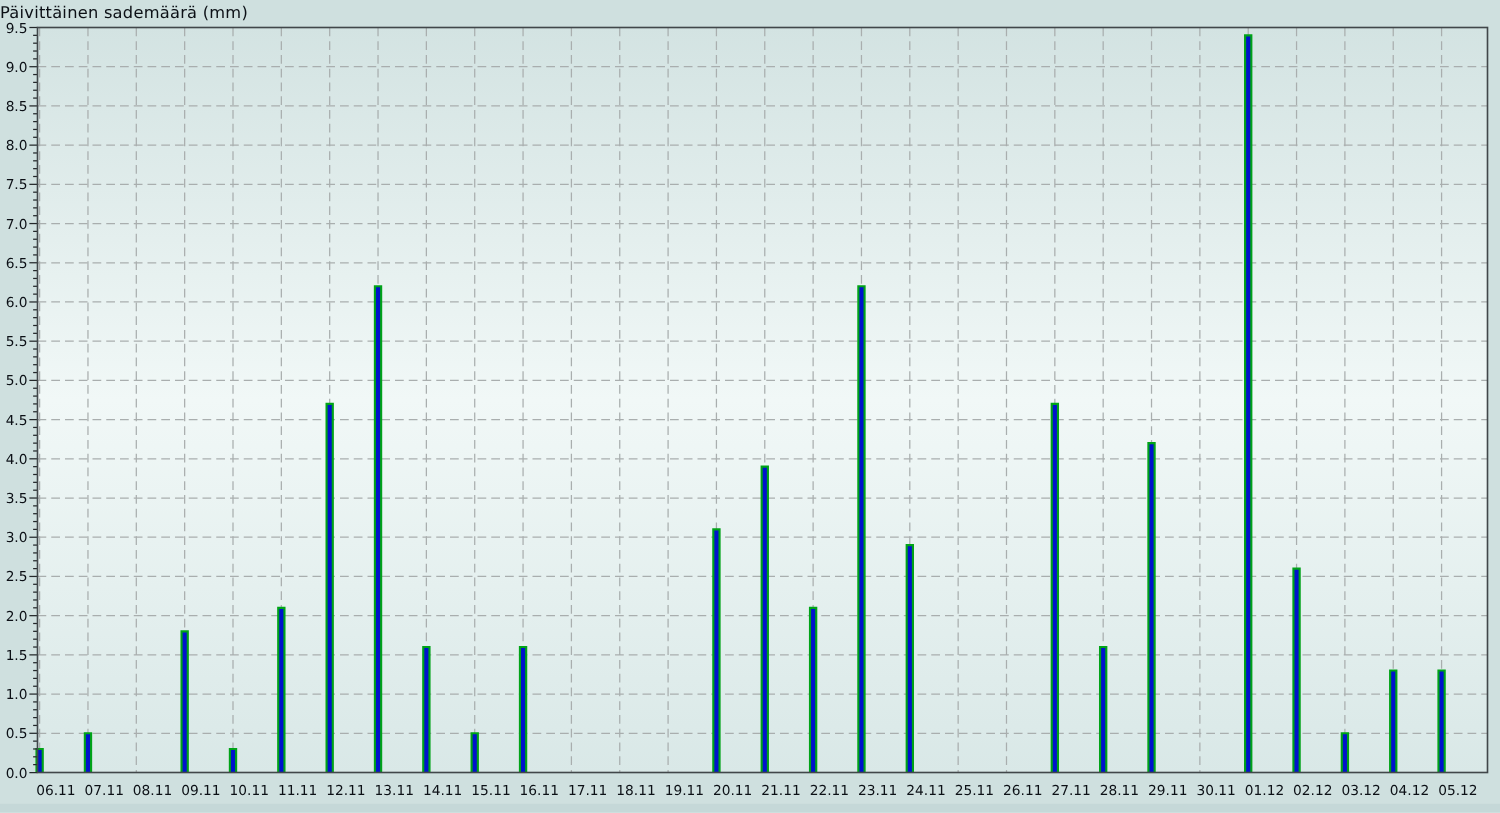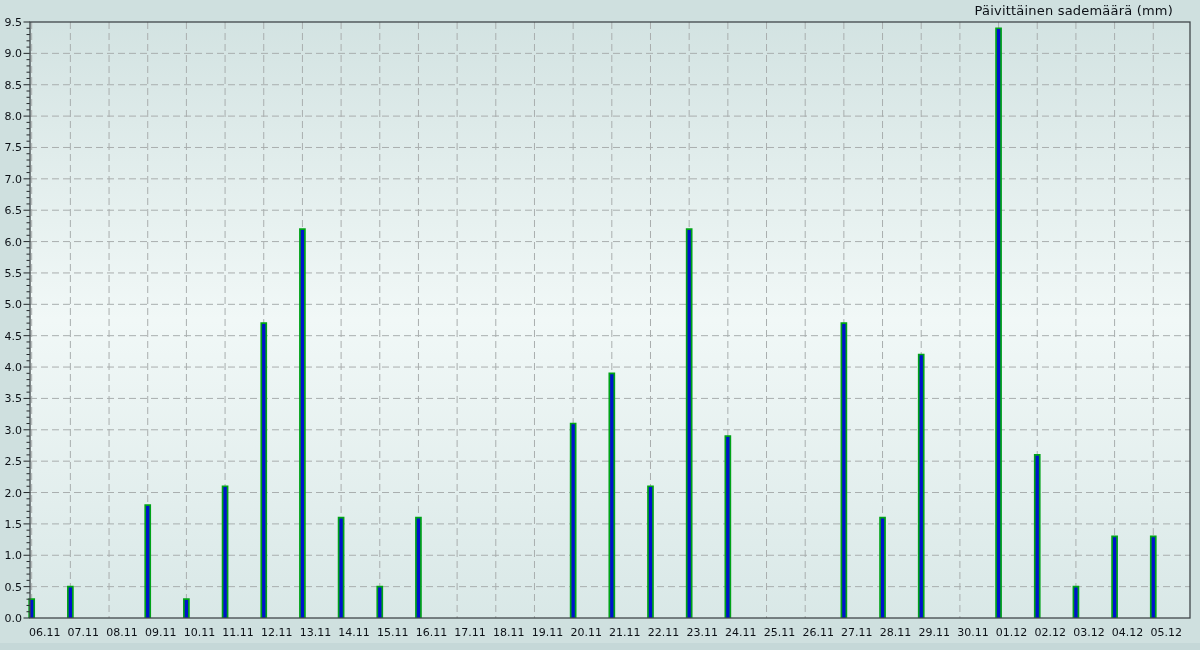--- a/index.html
+++ b/index.html
@@ -4,21 +4,21 @@
 <style>
   html,body{margin:0;padding:0;}
   body{
     width:1200px;height:650px;overflow:hidden;
     background:#cfe0df;
     font-family:"DejaVu Sans","Liberation Sans",sans-serif;
   }
   .canvas{position:relative;width:1200px;height:650px;}
   .chart-title{
     position:absolute;top:3px;left:0;width:1173px;
-    text-align:right;font-size:13px;color:#0c1016;
+    text-align:left;font-size:13px;color:#0c1016;
     letter-spacing:0.2px;
   }
   svg{position:absolute;top:0;left:0;}
   text{font-family:"DejaVu Sans","Liberation Sans",sans-serif;fill:#0c1016;}
 </style>
 </head>
 <body>
 
 <div class="canvas">
   <div class="chart-title">Päivittäinen sademäärä (mm)</div>

